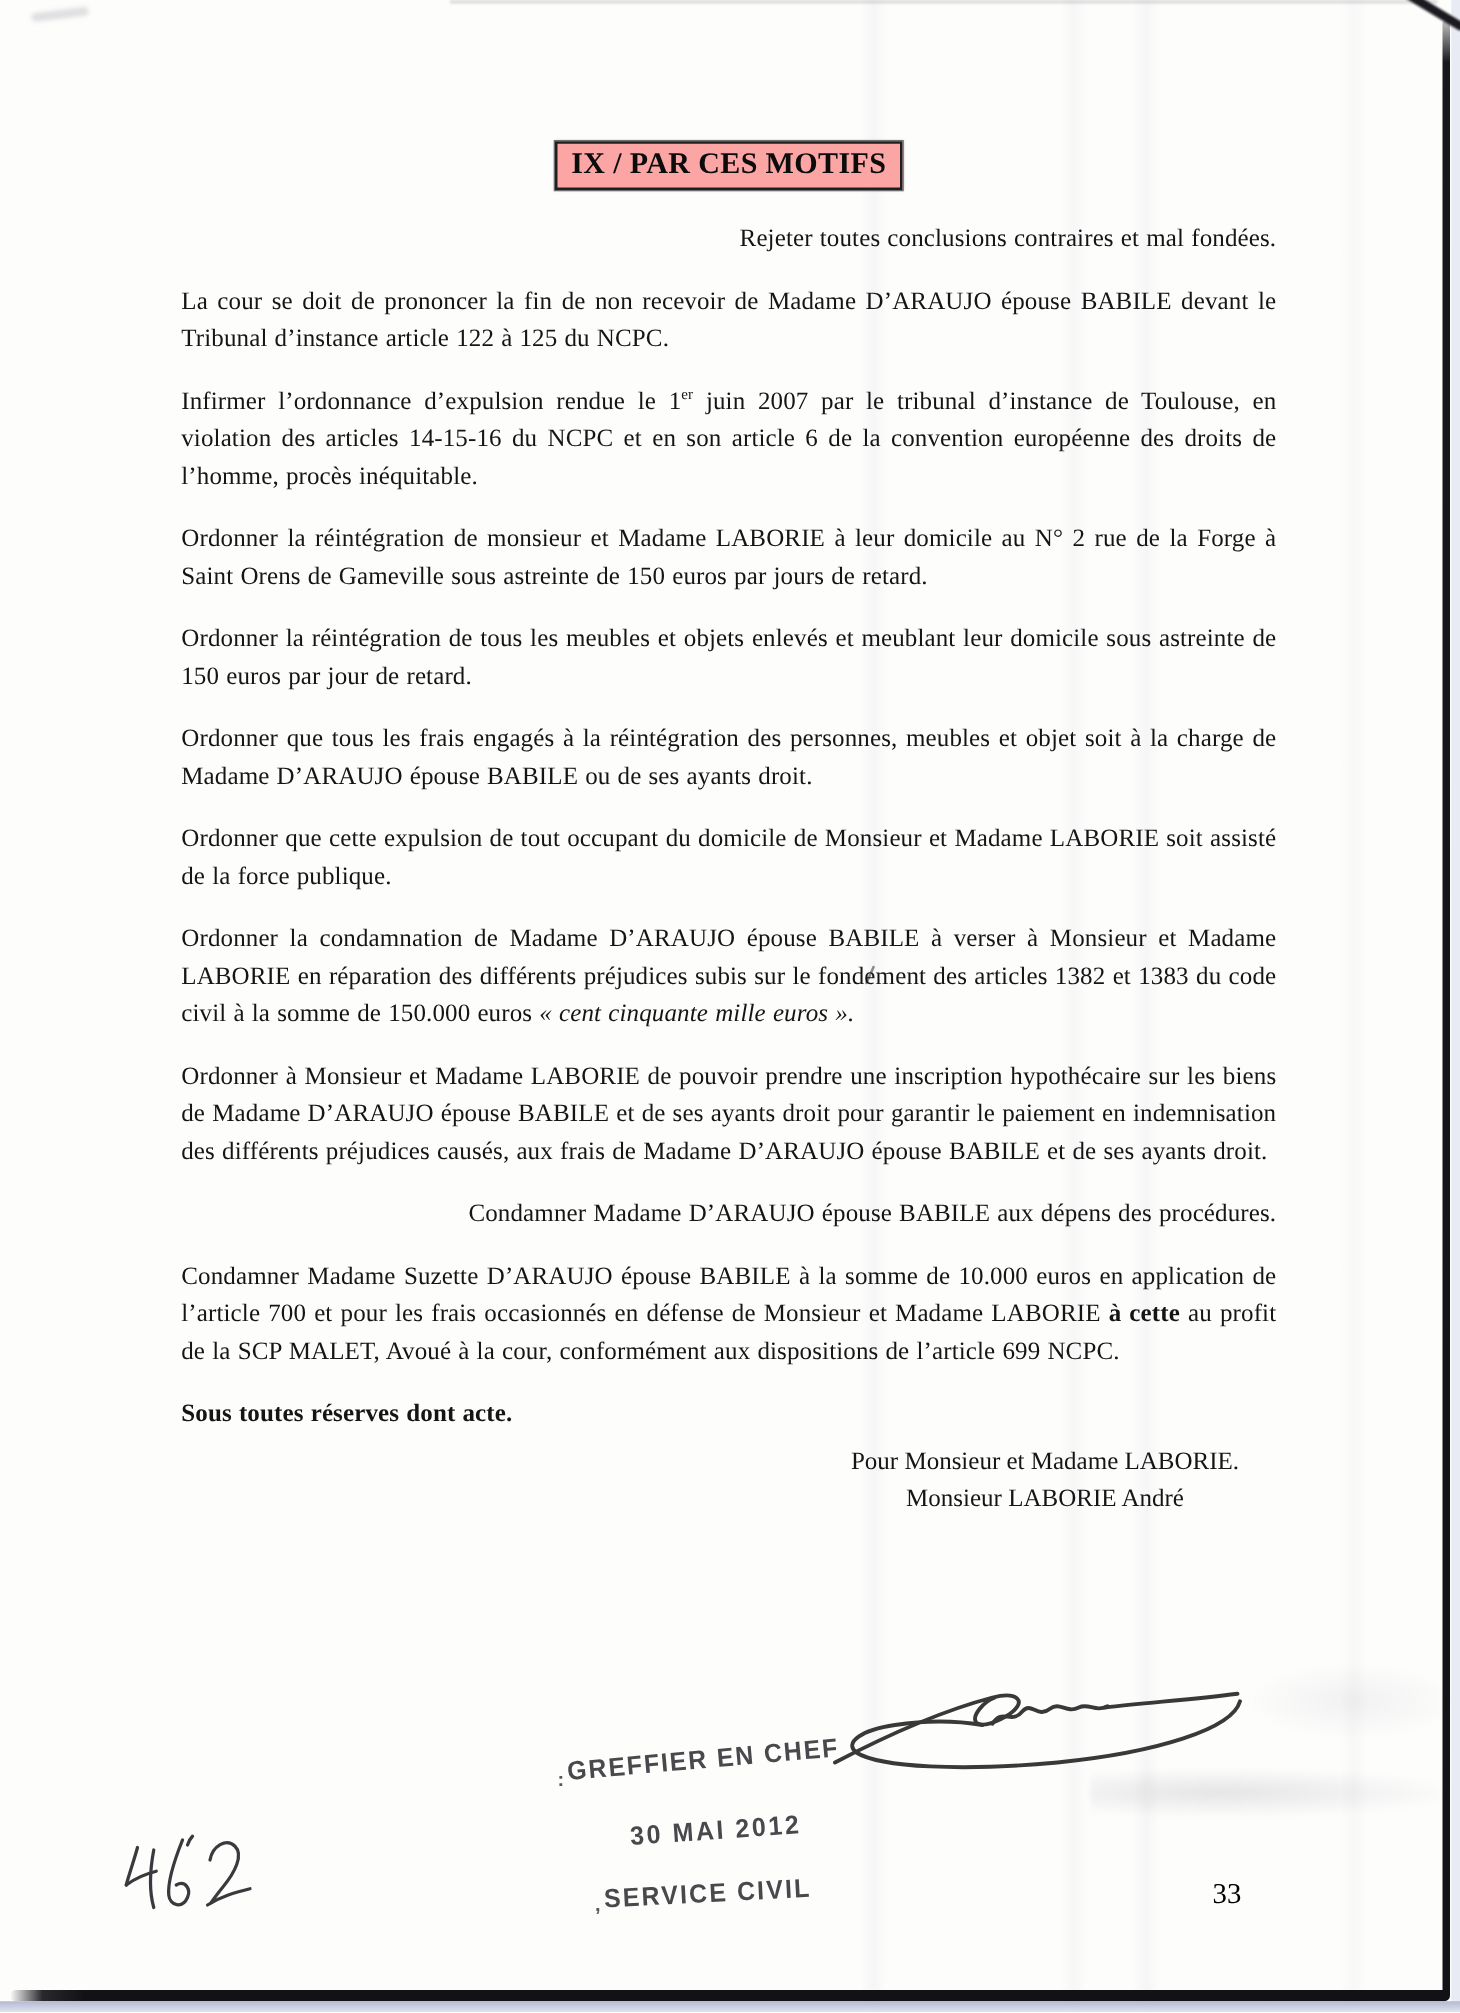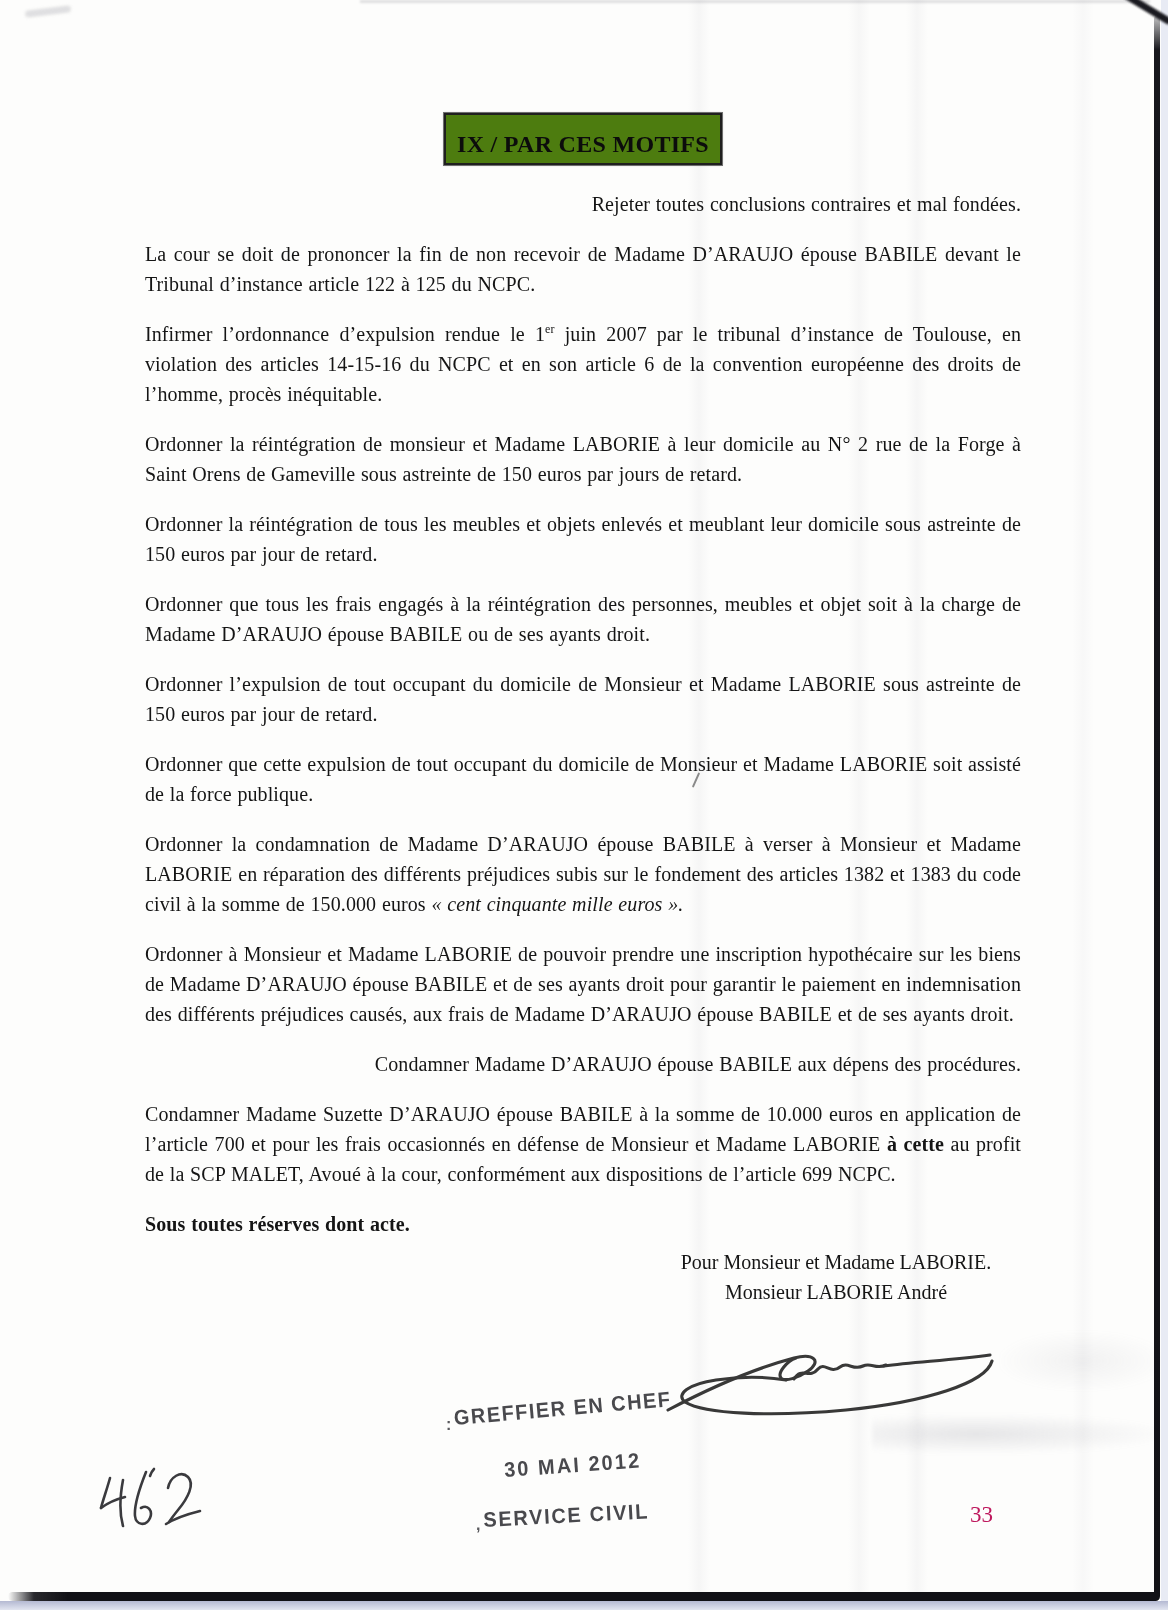--- a/index.html
+++ b/index.html
@@ -33,22 +33,22 @@
     background:#1a1a20; transform:rotate(31deg); filter:blur(1px); border-radius:3px; }
   .edge-bottom { position:absolute; left:8px; top:1592px; width:1152px; height:9px;
     background:linear-gradient(90deg, rgba(17,17,22,0) 0px, rgba(17,17,22,0.9) 26px, #111116 60px, #111116);
     border-radius:5px; filter:blur(0.4px); }
   .outer-bottom { position:absolute; left:0; top:1601px; width:1168px; height:9px;
     background:linear-gradient(180deg, #b4b9d2, #e2e5f0); }
   
   .content { position:absolute; left:145px; top:113px; width:876px; }
   .title-box {
     width:max-content; margin:0 auto 24px;
-    background:#4d7c0f; border:2px solid #1f1f1f; outline:1px solid #6e6e6e;
-    padding:16px 11px 5px; box-shadow:0 0 2px rgba(0,0,0,.5);
+    background:#fca5a5; border:2px solid #1f1f1f; outline:1px solid #6e6e6e;
+    padding:3px 11px 5px; box-shadow:0 0 2px rgba(0,0,0,.5);
   }
   .title-text { font-weight:bold; font-size:24px; letter-spacing:0.3px; color:#0c0c0c; }
   .para { font-size:20px; line-height:30px; margin:0 0 20px; text-align:justify;
     letter-spacing:0.1px; word-spacing:0.6px; }
   .para.single { text-align:right; }
   .sup { vertical-align:super; font-size:12px; line-height:0; }
   .b { font-weight:bold; }
   .bi { font-weight:normal; font-style:italic; }
   .reserves { font-weight:bold; text-decoration-thickness:2px;
     text-underline-offset:4px; margin-bottom:0; text-align:left; }
@@ -63,21 +63,21 @@
     transform:rotate(-4deg) scaleX(0.95); }
   .stamp-3 { left:484px; top:1508px; font-size:21px; letter-spacing:1.8px;
     transform:rotate(-3deg) scaleX(0.95); }
   .stamp-mark { position:absolute; font-family:"Liberation Sans", sans-serif; font-weight:700;
     color:rgba(48,48,52,0.8); font-size:16px; }
   .mark-1 { left:446px; top:1416px; }
   .mark-2 { left:476px; top:1516px; }
   
   .signature-svg { position:absolute; left:652px; top:1336px; width:372px; height:102px; }
   .handwritten-svg { position:absolute; left:84px; top:1458px; width:136px; height:84px; }
-  .page-number { position:absolute; left:970px; top:1502px; font-size:23px; color:#be185d; }
+  .page-number { position:absolute; left:970px; top:1502px; font-size:23px; color:#000000; }
 </style>
 </head>
 <body>
 
 <div class="scan">
 
   <div class="top-shade"></div>
   <div class="smudge-tl"></div>
   <div class="streak s1"></div>
   <div class="streak s2"></div>
@@ -98,21 +98,20 @@
     <p class="para">La cour se doit de prononcer la fin de non recevoir de Madame D’ARAUJO épouse BABILE devant le Tribunal d’instance article 122 à 125 du NCPC.</p>
 
     <p class="para"><span>Infirmer l’ordonnance d’expulsion rendue le 1</span><span class="sup">er</span><span> juin 2007 par le tribunal d’instance de Toulouse, en violation des articles 14-15-16 du NCPC et en son article 6 de la convention européenne des droits de l’homme, procès inéquitable.</span></p>
 
     <p class="para">Ordonner la réintégration de monsieur et Madame LABORIE à leur domicile au N° 2 rue de la Forge à Saint Orens de Gameville sous astreinte de 150 euros par jours de retard.</p>
 
     <p class="para">Ordonner la réintégration de tous les meubles et objets enlevés et meublant leur domicile sous astreinte de 150 euros par jour de retard.</p>
 
     <p class="para">Ordonner que tous les frais engagés à la réintégration des personnes, meubles et objet soit à la charge de Madame D’ARAUJO épouse BABILE ou de ses ayants droit.</p>
 
-    <p class="para">Ordonner l’expulsion de tout occupant du domicile de Monsieur et Madame LABORIE sous astreinte de 150 euros par jour de retard.</p>
 
     <p class="para">Ordonner que cette expulsion de tout occupant du domicile de Monsieur et Madame LABORIE soit assisté de la force publique.</p>
 
     <p class="para"><span>Ordonner la condamnation de Madame D’ARAUJO épouse BABILE à verser à Monsieur et Madame LABORIE en réparation des différents préjudices subis sur le fondement des articles 1382 et 1383 du code civil à la somme de 150.000 euros </span><span class="bi">«  cent cinquante mille euros ».</span></p>
 
     <p class="para">Ordonner à Monsieur et Madame LABORIE de pouvoir prendre une inscription hypothécaire sur les biens de Madame D’ARAUJO épouse BABILE et de ses ayants droit pour garantir le paiement en indemnisation des différents préjudices causés, aux frais de Madame D’ARAUJO épouse BABILE et de ses ayants droit.</p>
 
     <p class="para single">Condamner Madame D’ARAUJO épouse BABILE aux dépens des procédures.</p>
 
     <p class="para"><span>Condamner Madame Suzette D’ARAUJO épouse BABILE à la somme de 10.000 euros en application de l’article 700 et pour les frais occasionnés en défense de Monsieur et Madame LABORIE </span><span class="b">à cette</span><span> au profit de la SCP MALET, Avoué à la cour, conformément aux dispositions de l’article 699 NCPC.</span></p>

